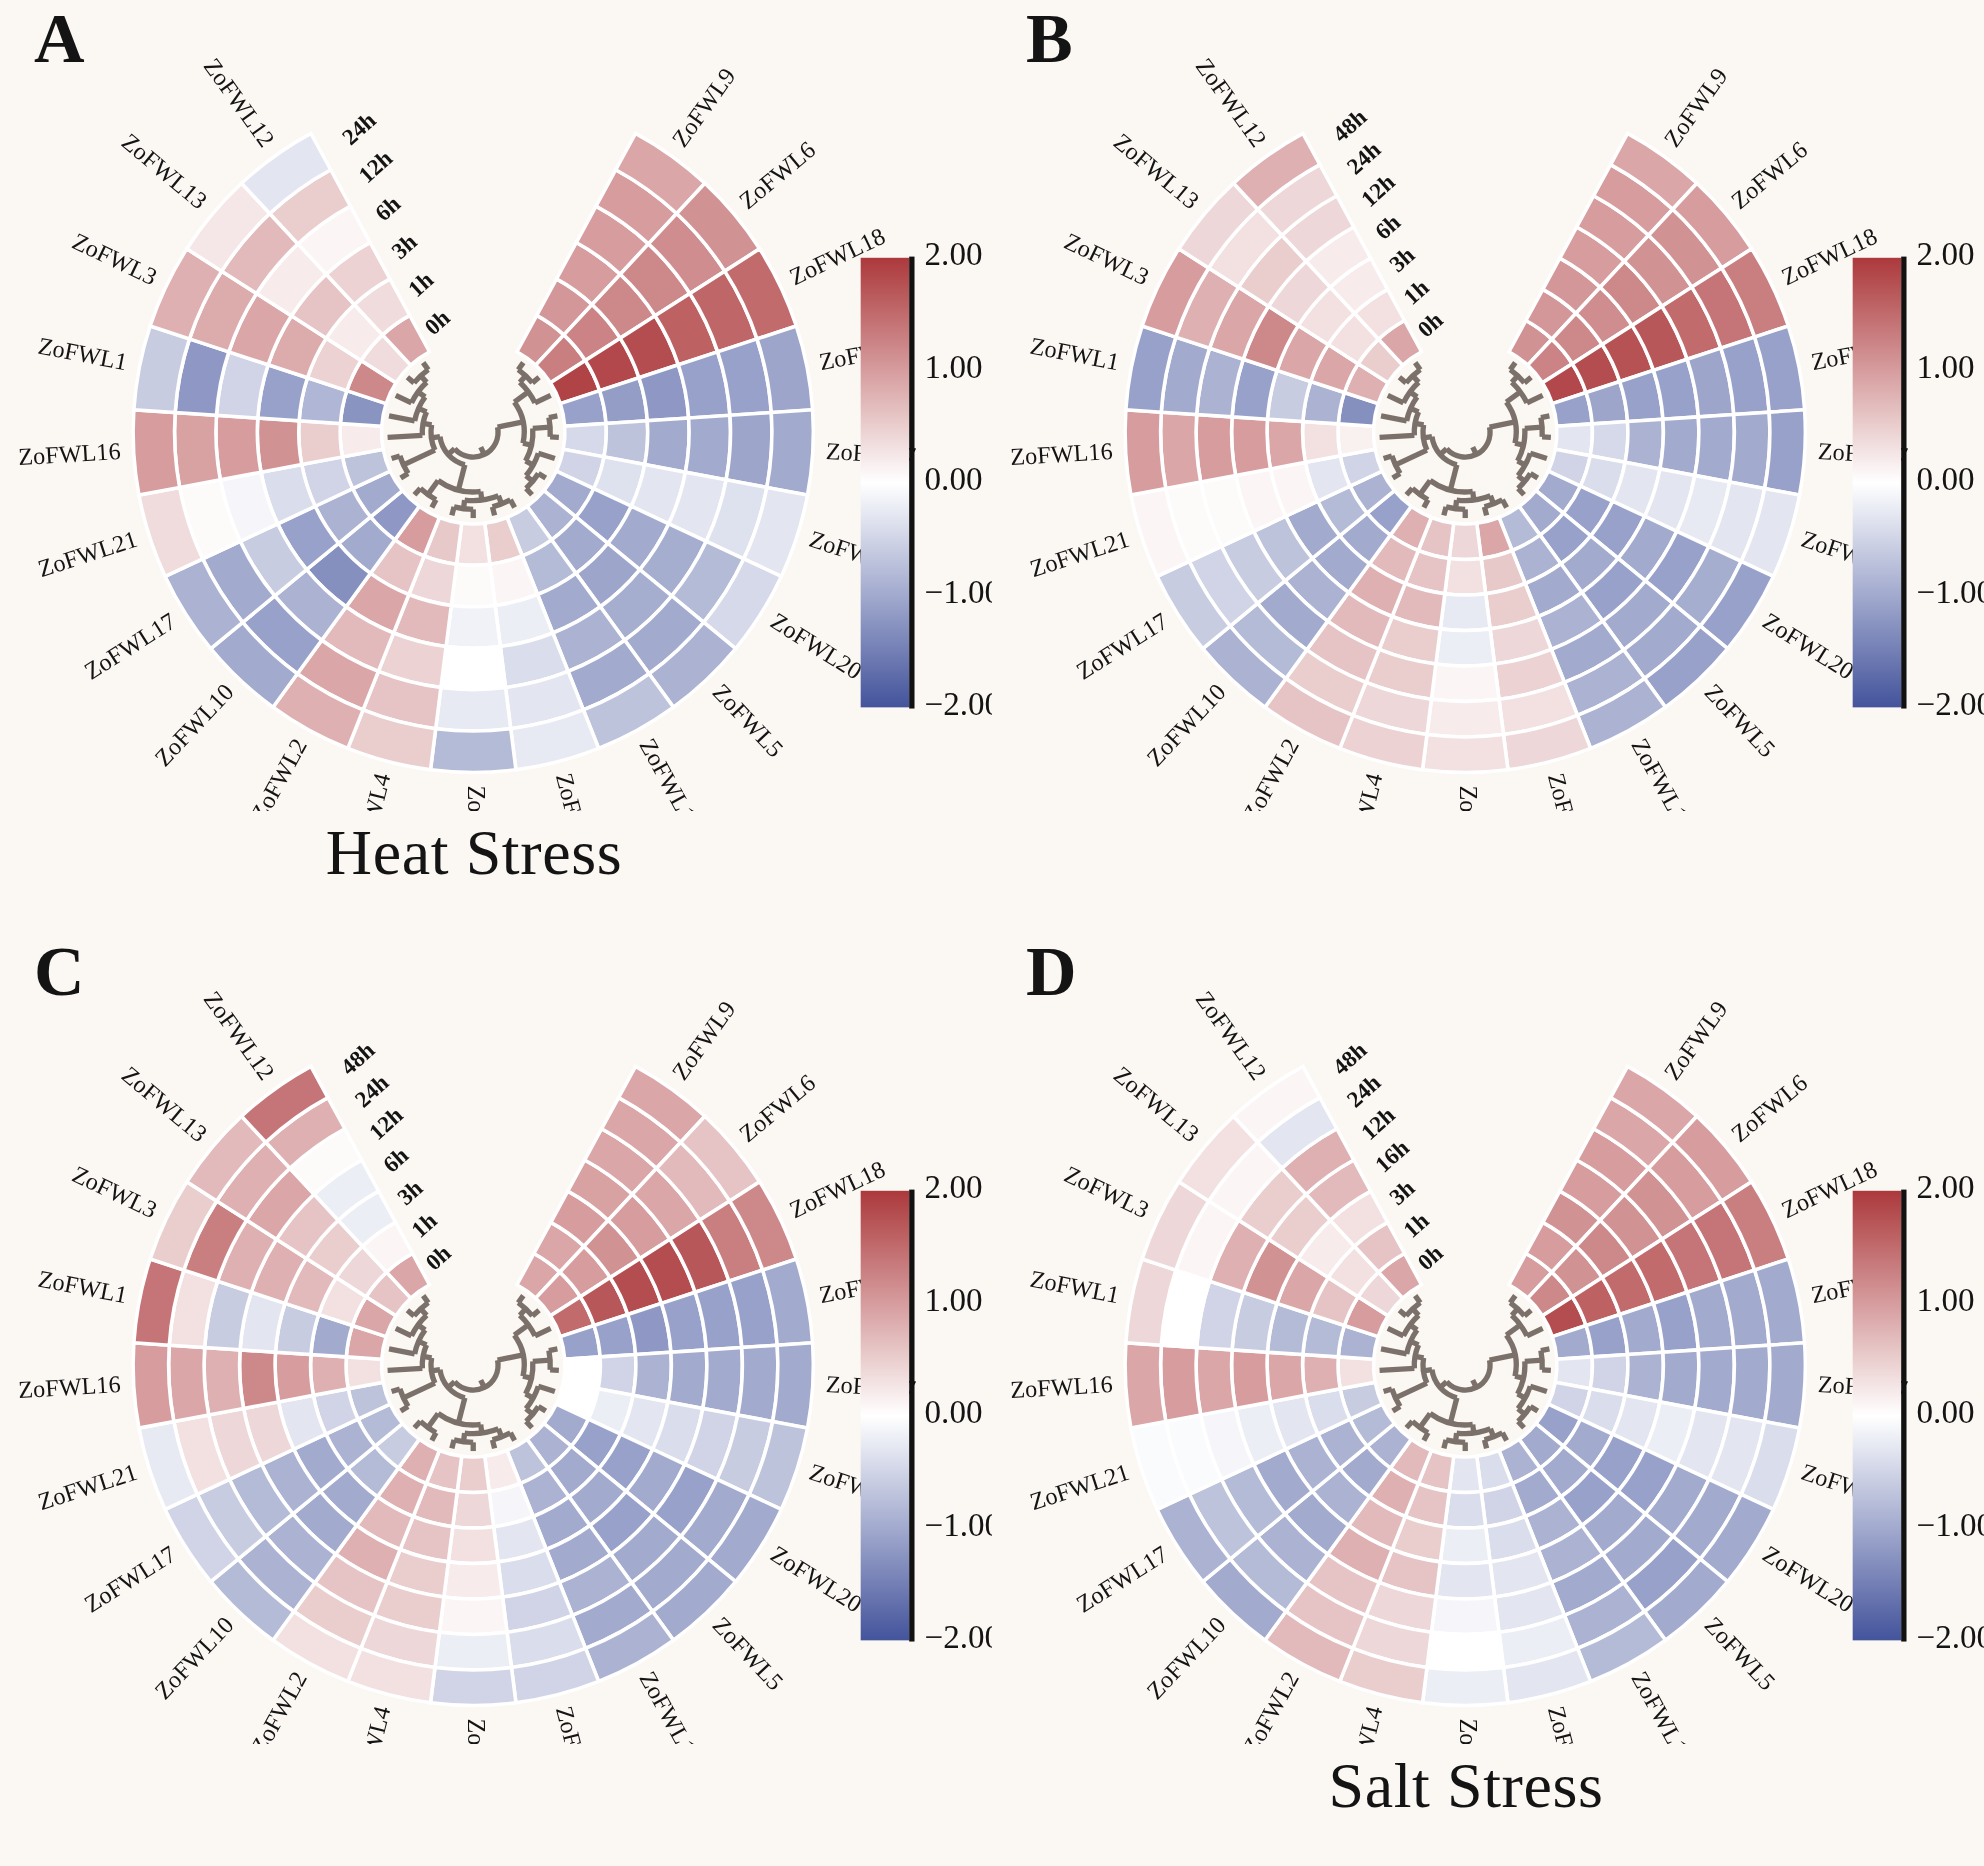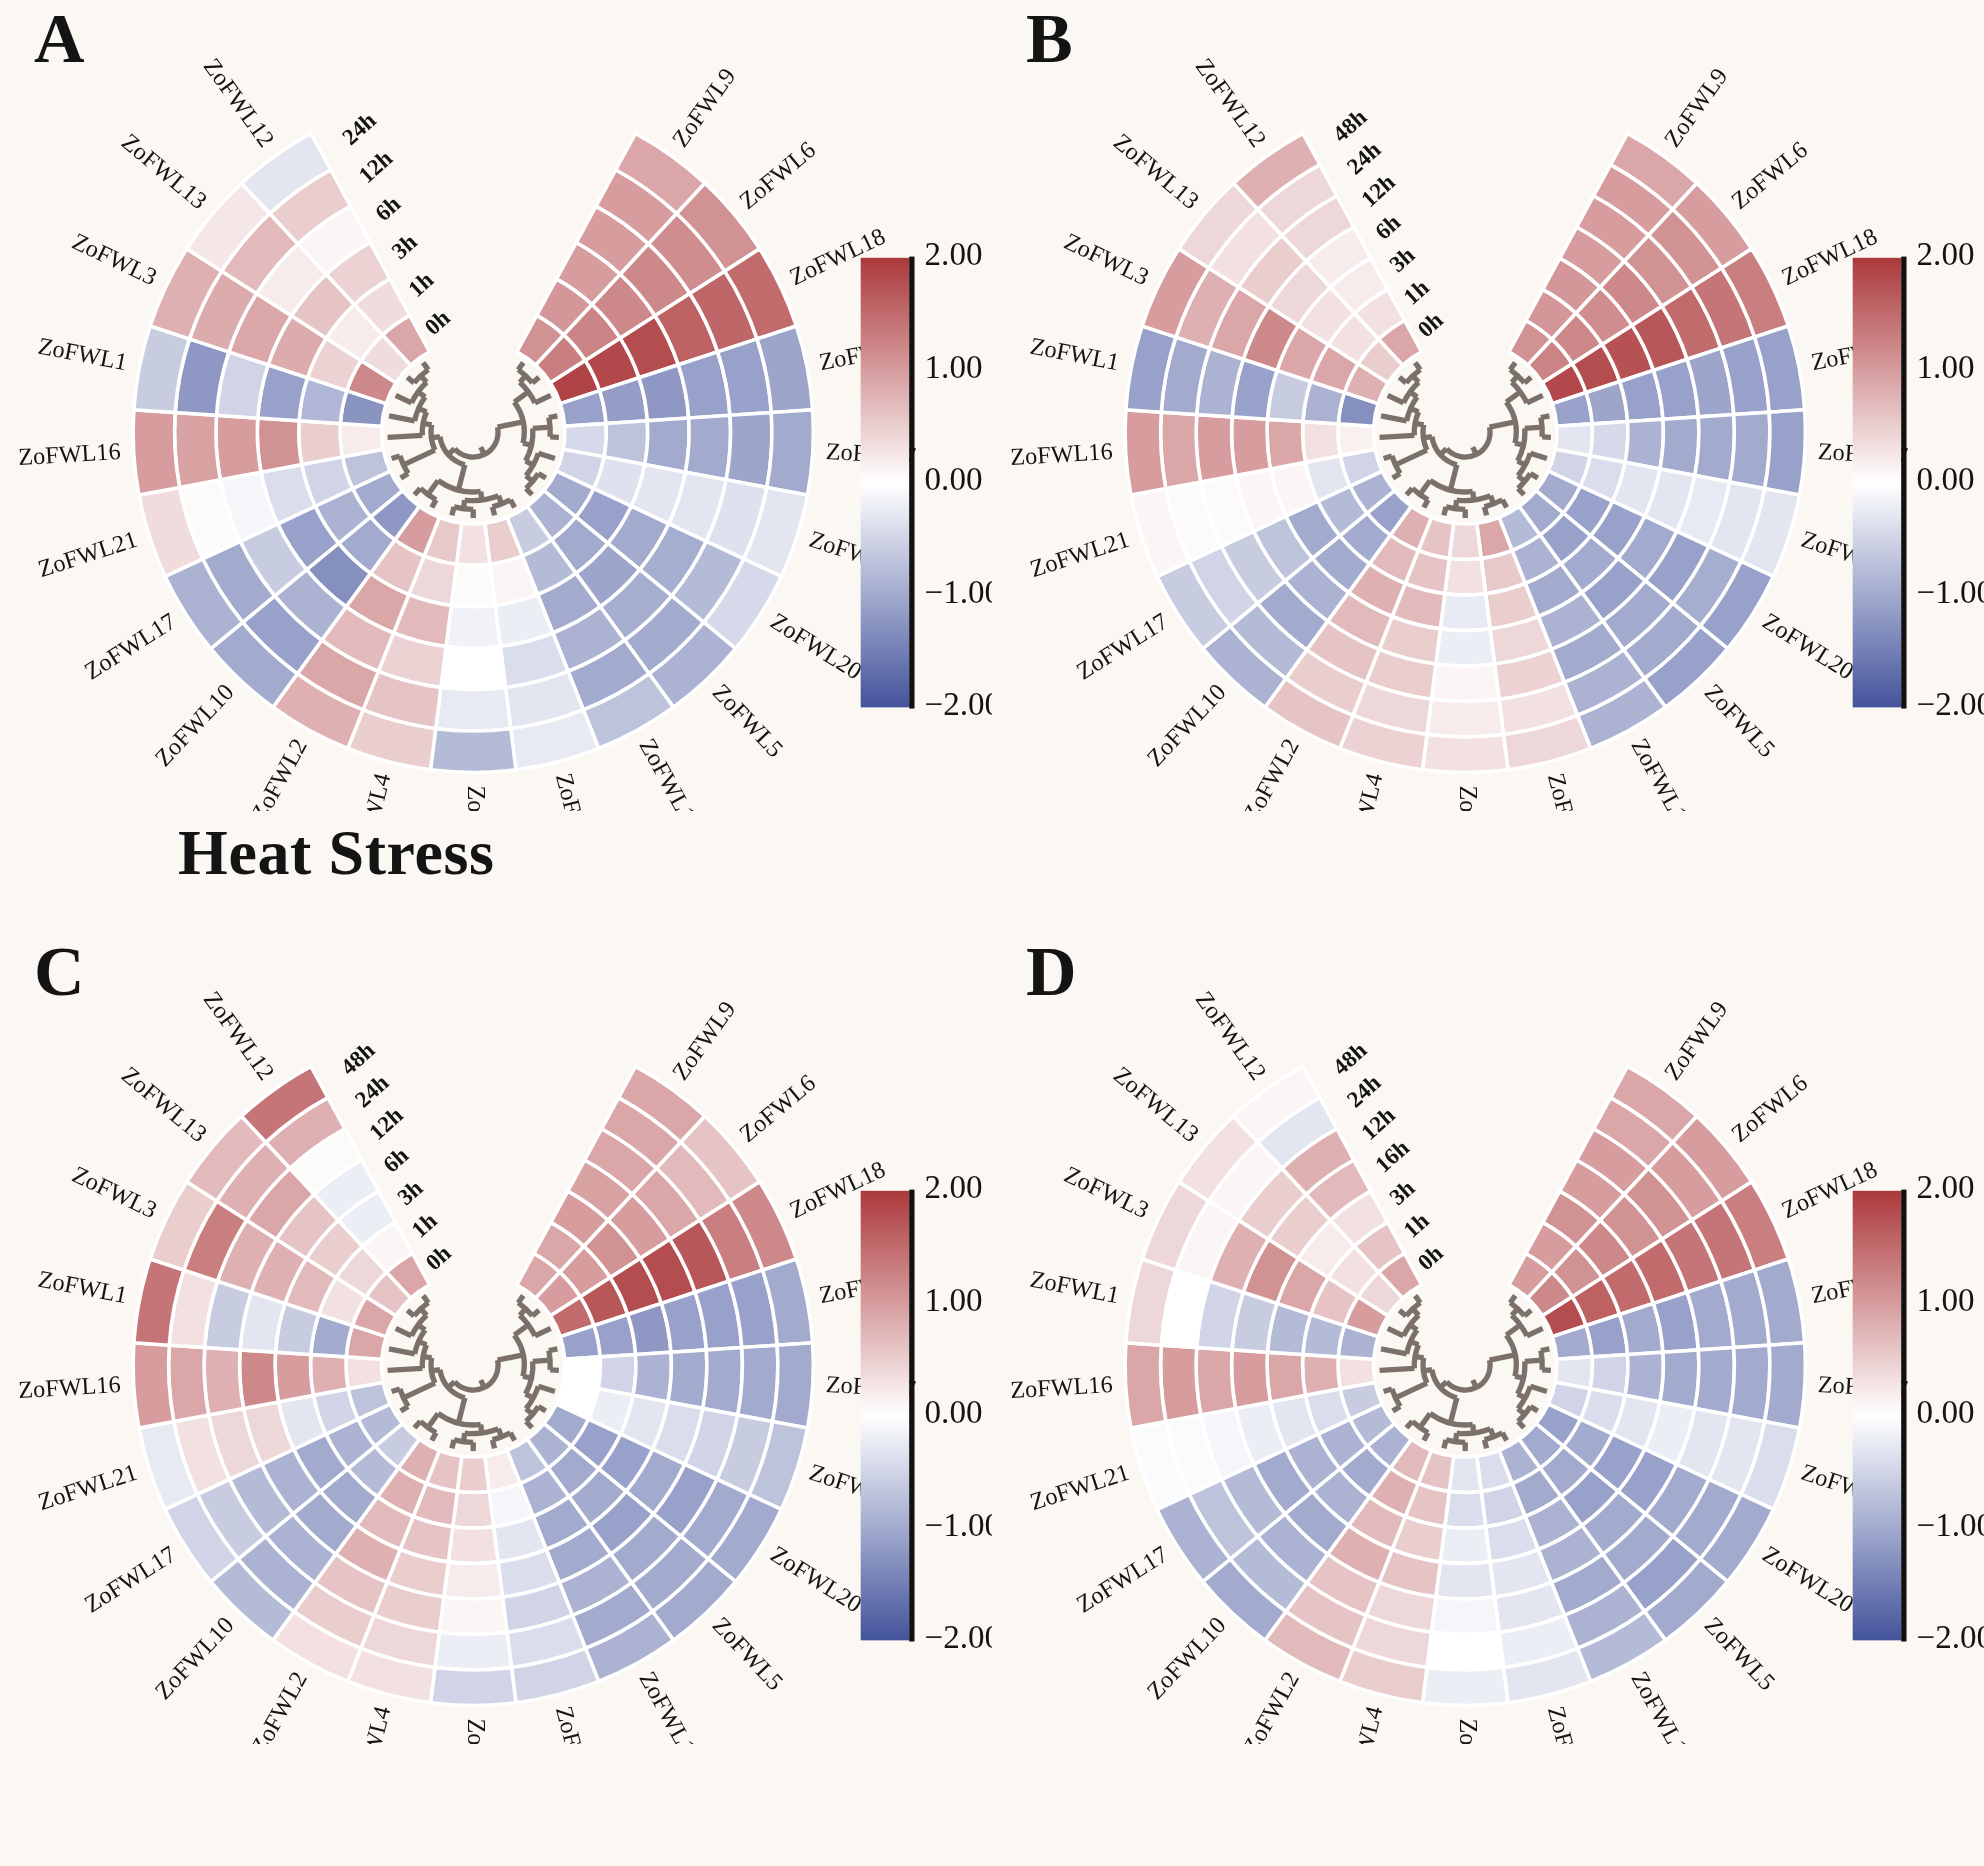--- a/index.html
+++ b/index.html
@@ -16,21 +16,21 @@
     width:1985px;height:1867px;
   }
   .panel{position:relative;overflow:hidden;}
   .panel-letter{
     position:absolute;top:3.6px;left:34px;
     font-size:70px;font-weight:bold;line-height:1;
   }
   .chart{position:absolute;top:24px;left:0;}
   .panel-title{
     position:absolute;top:816px;left:178px;width:592px;
-    font-size:64px;font-weight:bold;
+    text-align:center;font-size:64px;font-weight:normal;
     letter-spacing:0.6px;white-space:nowrap;
   }
   svg text{font-family:"Liberation Serif", serif;}
 </style>
 </head>
 <body>
 
 <div class="grid">
   <section class="panel">
     <div class="panel-letter">A</div>
@@ -1098,15 +1098,16 @@
           </linearGradient>
         </defs>
         <rect x="1455" y="395" width="82" height="760" fill="url(#grad-D)"></rect>
         <rect x="1537" y="393" width="9" height="764" fill="#111111"></rect>
         <text x="1563" y="395" dominant-baseline="middle" font-size="56" fill="#141414">2.00</text>
         <text x="1563" y="585" dominant-baseline="middle" font-size="56" fill="#141414">1.00</text>
         <text x="1563" y="775" dominant-baseline="middle" font-size="56" fill="#141414">0.00</text>
         <text x="1563" y="965" dominant-baseline="middle" font-size="56" fill="#141414">−1.00</text>
         <text x="1563" y="1155" dominant-baseline="middle" font-size="56" fill="#141414">−2.00</text>
       </svg>
+    <div class="panel-title">Salt Stress</div>
   </section>
 </div>
 
 
 </body></html>

